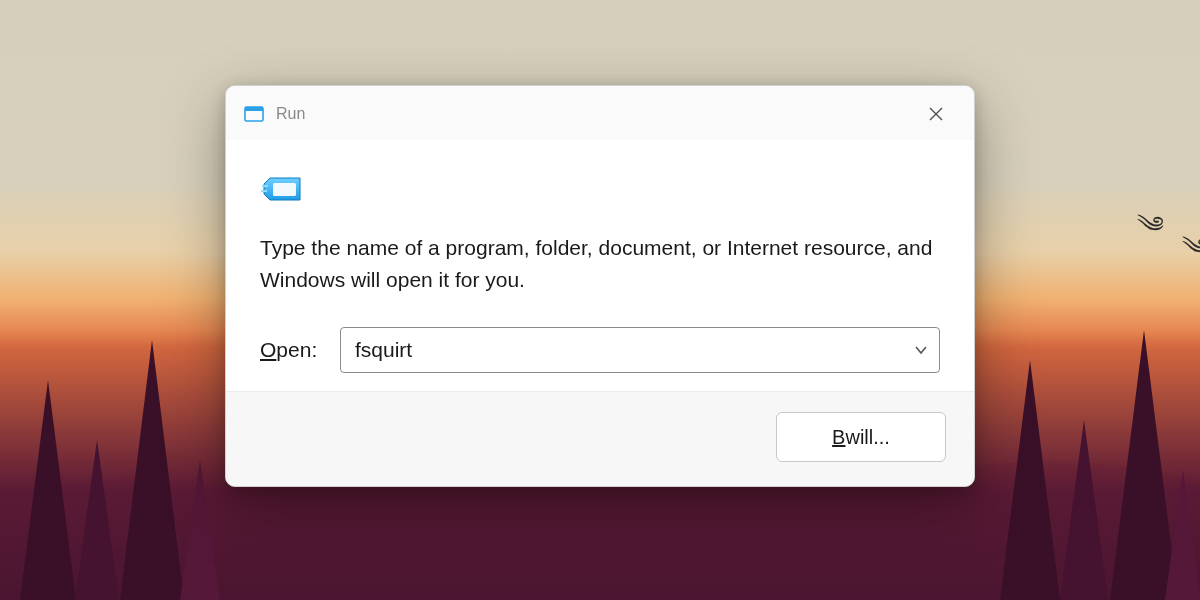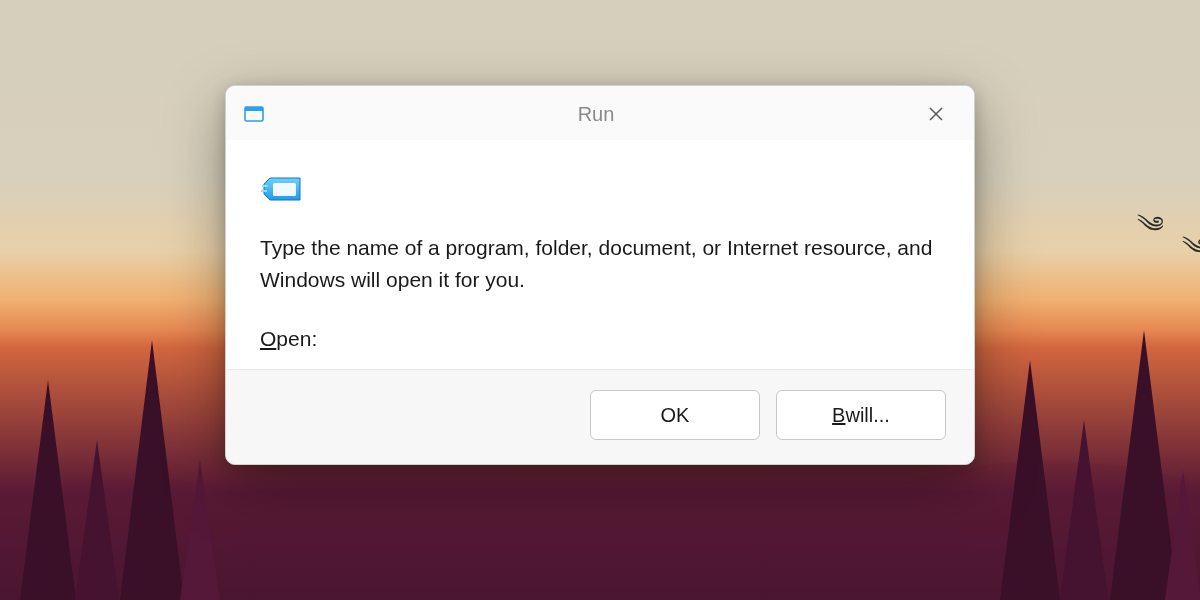--- a/index.html
+++ b/index.html
@@ -61,24 +61,23 @@
       align-items: center;
       padding: 12px 18px 10px 18px;
       background: #fafafa;
     }
     .title-icon {
       width: 20px; height: 16px;
       margin-right: 12px;
       display: inline-flex; align-items: center; justify-content: center;
     }
     .title-text {
-      font-size: 20px;
+      font-size: 16px;
       color: #8a8a8a;
       flex: 1;
-      text-align: center;
     }
     .close-btn {
       width: 40px; height: 32px;
       display: flex; align-items: center; justify-content: center;
       color: #555;
       font-size: 16px;
       cursor: pointer;
       border-radius: 4px;
     }
 
@@ -221,23 +220,30 @@
           <line x1="1" y1="25" x2="7" y2="25" stroke="#8fdcff" stroke-width="2"></line>
         </svg>
       </span>
       <div class="desc-text">Type the name of a program, folder, document, or Internet resource, and Windows will open it for you.</div>
     </div>
 
     <div class="input-row">
       <div class="open-label">
         <span class="underline">O</span><span>pen:</span>
       </div>
+      <div class="combo">
+        <input type="text" value="fsquirt" style="">
+        <span class="chevron">
+          <svg width="14" height="10" viewBox="0 0 14 10">
+            <polyline points="2,2 7,8 12,2" fill="none" stroke="#555" stroke-width="1.6"></polyline>
+          </svg>
+        </span>
+      </div>
     </div>
   </div>
 
   <div class="footer">
-    <button class="btn">OK</button>
     <button class="btn">
       <span class="underline">B</span>
         <span>will...</span>
     </button>
   </div>
 </div>
 
 </body></html>

